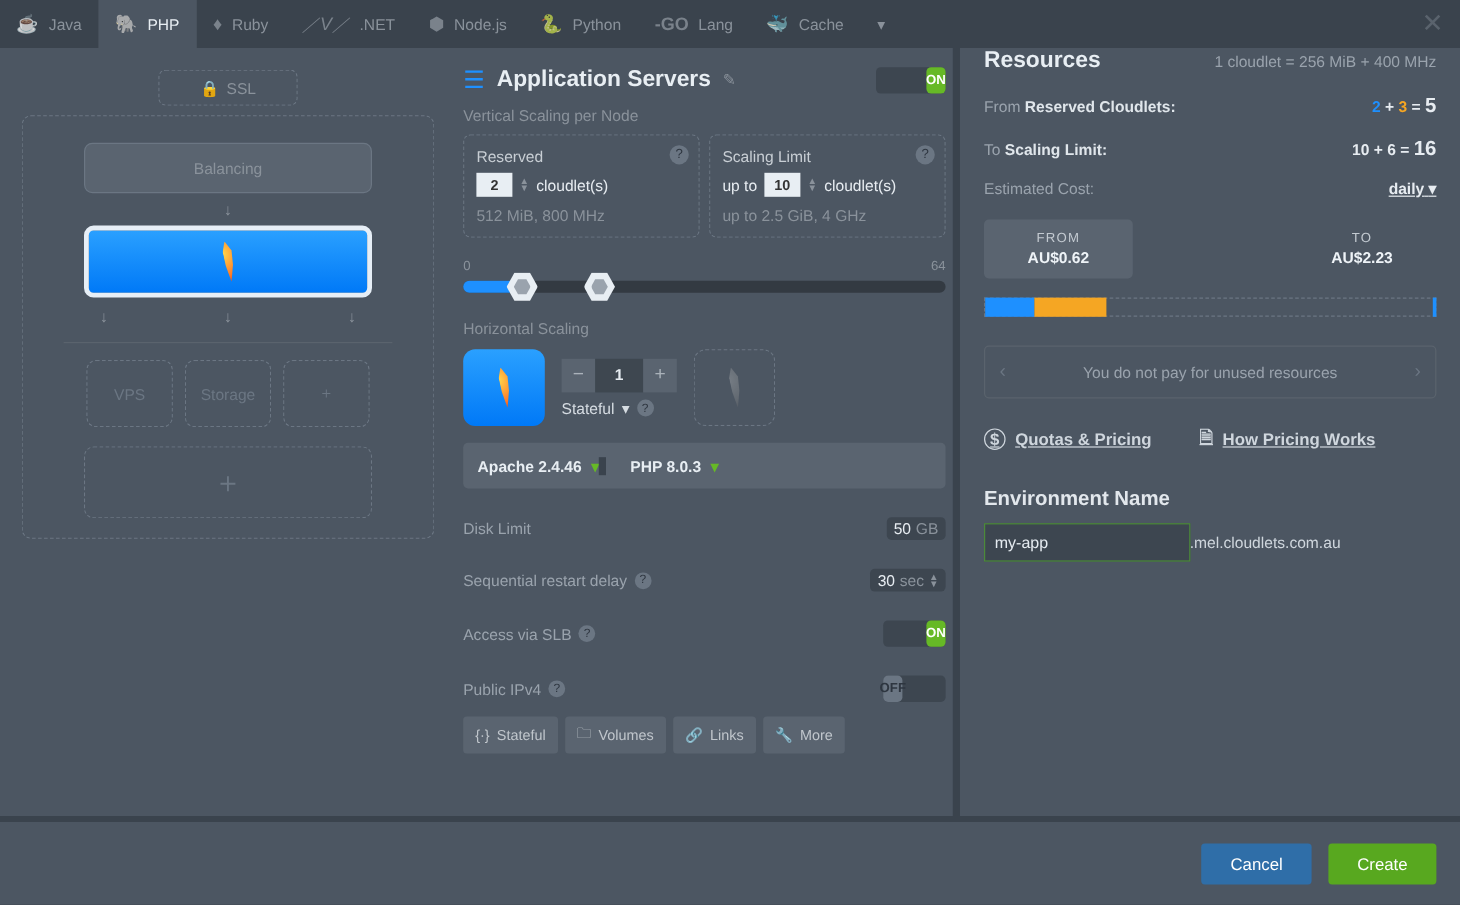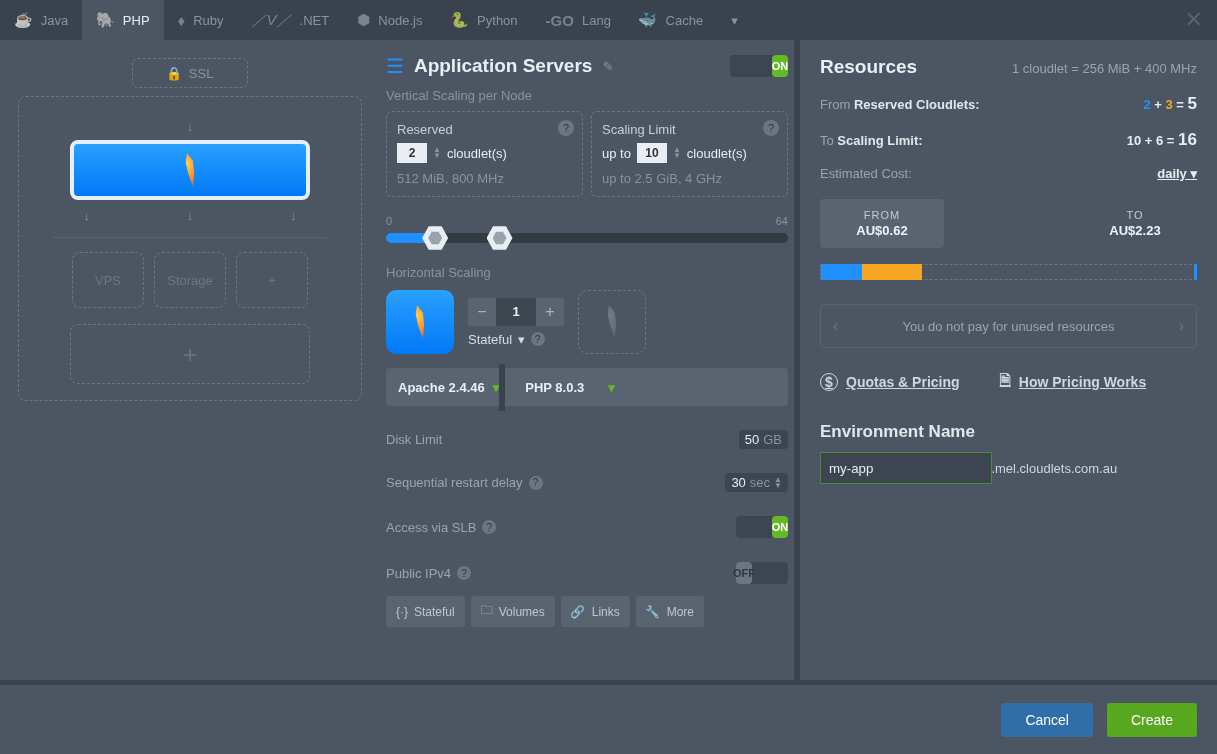--- a/index.html
+++ b/index.html
@@ -97,37 +97,37 @@
     color:#aab2ba; font-size:16px; cursor:pointer;}
   .count-ctrl .num {width:40px;height:28px;display:inline-flex;align-items:center;
     justify-content:center; color:#e6ecf1; background:#3e4750; font-weight:bold;}
   .stateful {margin-top:6px; color:#d6dce2; display:flex; align-items:center; gap:6px;}
   .ghost-icon { width:68px; height:64px; border:1px dashed #6b7683; border-radius:10px;
     display:flex; align-items:center; justify-content:center; color:#6b7683;}
 
   .selectbar { margin-top:14px; height:38px; background:#5a6470; border-radius:4px;
     display:flex; align-items:center; padding:0 12px; color:#e8eef3; font-weight:bold;}
   .selectbar .caret{color:#66b926; margin-left:8px;}
-  .selectbar .right{margin-left:auto; display:flex; align-items:center; gap:16px;}
+  .selectbar .right{margin-left:auto; display:flex; align-items:center; gap:0;}
 
   .kv { margin-top:24px; display:flex; align-items:center; color:#9aa3ad;}
   .kv .valbox { margin-left:auto; display:flex; align-items:center; gap:4px;
      background:#3d4650; padding:2px 6px; border-radius:4px; color:#e7ecf1;}
   .kv .valbox .unit { color:#8a929b;}
   .kv .help { width:14px;height:14px;border-radius:50%;background:#6b7683;
      color:#2e3640; font-size:10px; display:inline-flex; align-items:center;
      justify-content:center; margin-left:6px;}
 
   .bottom-btns { margin-top:12px; display:flex; gap:6px;}
   .bbtn { flex:0 0 auto; padding:5px 10px; background:#5a6470; color:#c0c6cc;
     border-radius:3px; font-size:12px; display:flex; gap:6px; align-items:center;
     cursor:pointer;}
 
   
-  .right { flex:1; padding:16px 20px; border-left:6px solid #3a434d;}
+  .right { flex:1; padding:0 20px; border-left:6px solid #3a434d;}
   .right h2 { color:#e8eef3; font-size:19px;}
   .rcaption{ color:#9aa3ad; font-size:13px;}
   .rline{ display:flex; margin-top:16px; align-items:baseline;}
   .rline .rl-left{ color:#9aa3ad;}
   .rline .rl-left b{color:#e0e6eb;}
   .rline .rl-right{margin-left:auto; color:#e7ecf1; font-weight:bold;}
   .rline .blue{color:#1e90ff;}
   .rline .orange{color:#f5a623;}
   .underline{text-decoration:underline;}
 
@@ -210,20 +210,23 @@
 </div>
 
 <div class="mainrow">
 
   <div class="left">
     <div class="ssl-pill">
       <span>🔒</span>
       <span>SSL</span>
     </div>
     <div class="topology">
+      <div class="balancing">
+          <span>Balancing</span>
+        </div>
       <div class="arrow-down">↓</div>
       <div class="node-apache-big">
         <span class="feather"></span>
       </div>
       <div class="arrows3">
         <span>↓</span>
         <span>↓</span>
         <span>↓</span>
       </div>
 

